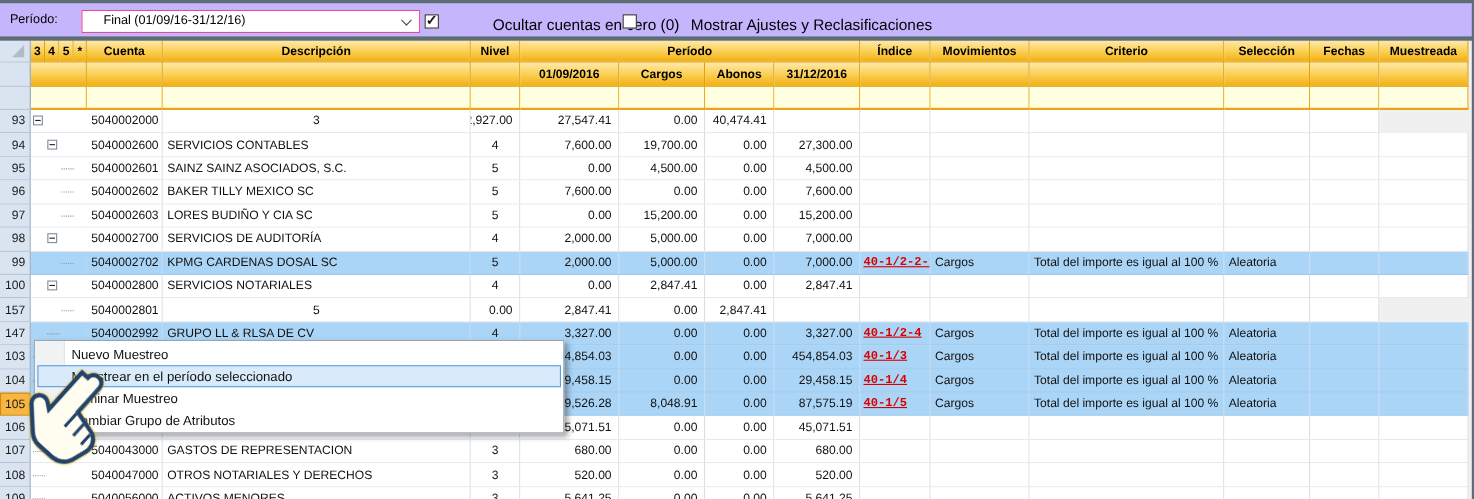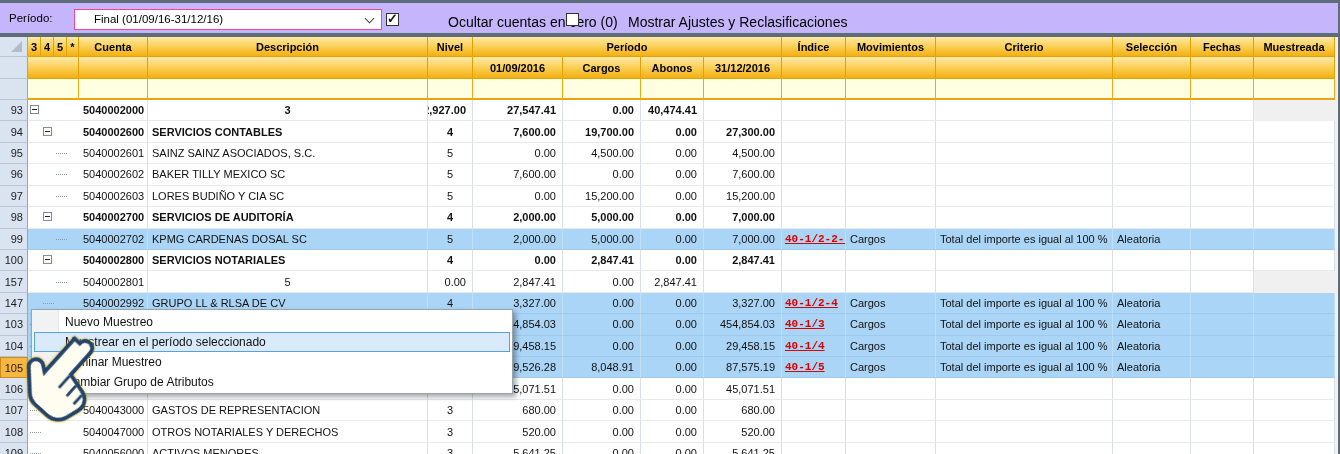--- a/index.html
+++ b/index.html
@@ -53,21 +53,21 @@
   .drow { height:21.43px; }
   .dc {
     font-size:11px; color:#111; background:#fff; display:flex; align-items:center;
     border-right:1px solid #DADFE6; border-bottom:1px solid #E6EAEF;
     padding:0 4px; overflow:hidden; white-space:nowrap; position:relative;
   }
   .dc.tree { border-right:none; padding:0; }
   .dc.amt { justify-content:flex-end; padding-right:6px; }
   .dc.nivel { justify-content:center; }
   .dc.indice { color:#D90000; font-weight:bold; text-decoration:underline; padding-left:3px; }
-  .drow.parent .dc { font-weight:bold; }
+  .drow.parent .dc { font-weight:normal; }
   .drow.selected .dc { background:#ABD5F6; border-right-color:#C3DEF5; border-bottom-color:#9FC9EA; }
   .drow.selected .dc.indice { color:#D90000;font-family:Liberation Mono, monospace; }
 
   .expander { position:absolute; top:50%; margin-top:-5px; width:9px; height:9px;
     background:#fff; border:1px solid #7E8C9C; }
   .expander::after { content:""; position:absolute; left:1px; right:1px; top:3px; height:1px; background:#222; }
   .leafdots { position:absolute; top:50%; width:11px; height:0; border-top:1px dotted #8A97A5; }
 
   
   .cmenu {

